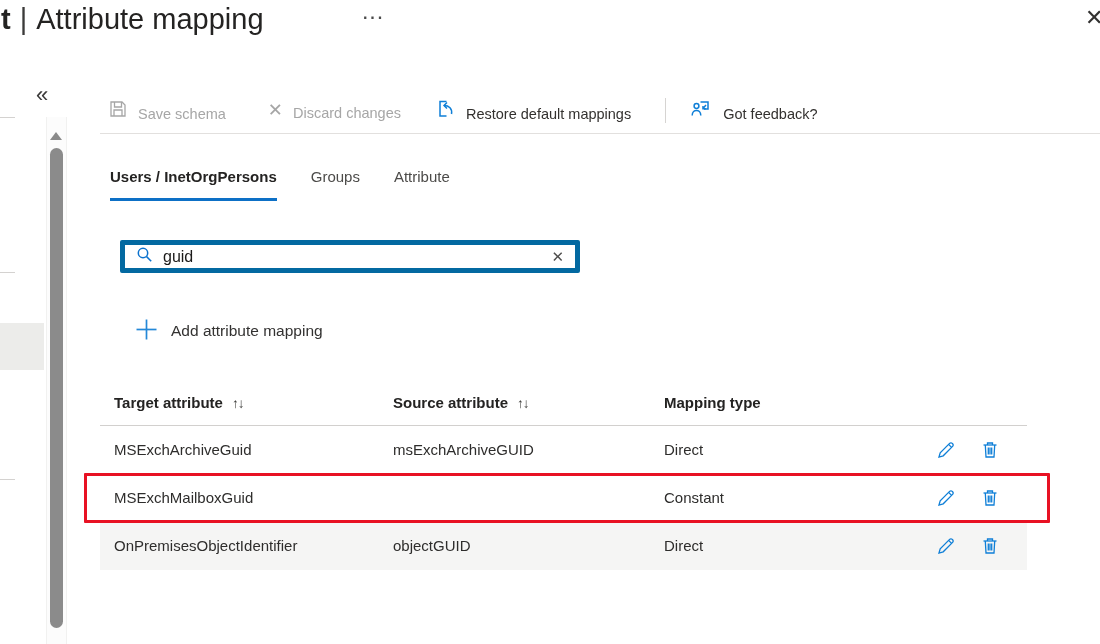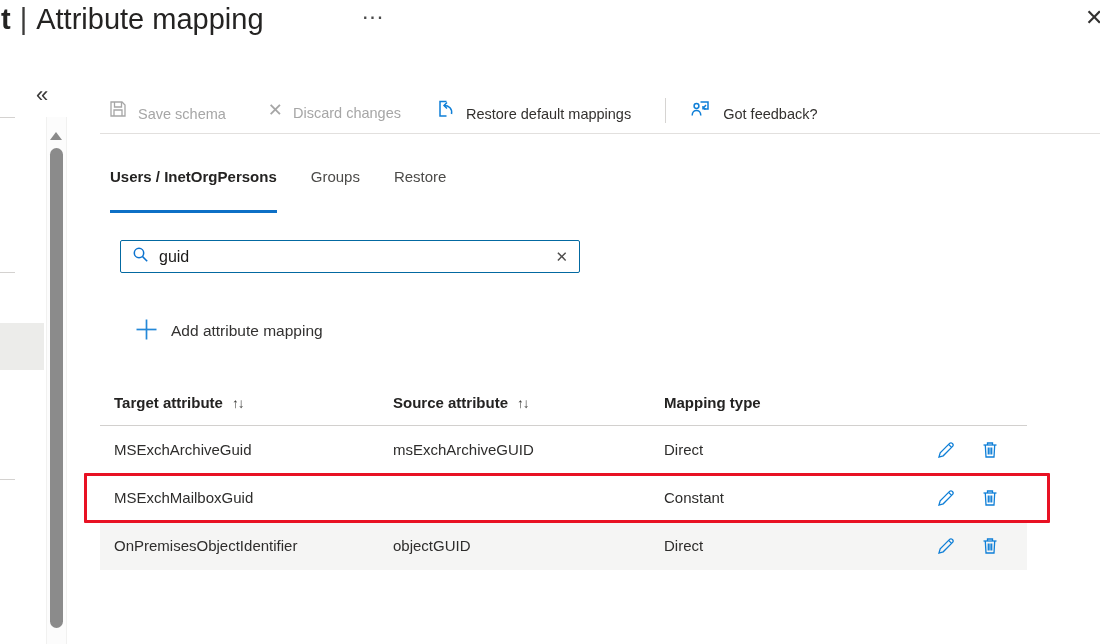--- a/index.html
+++ b/index.html
@@ -27,25 +27,25 @@
   
   .toolbar { position:absolute; left:100px; top:92px; height:36px; display:flex; align-items:center; font-size:14.5px; white-space:nowrap; }
   .tb-item { display:flex; align-items:flex-end; gap:10px; padding:0 8px; }
   .tb-item.disabled { color:#a6a6a6; }
   .tb-item.enabled { color:#33312f; }
   .tb-xglyph { font-size:18px; color:#a6a6a6; font-weight:400; }
   .tb-divider { width:1px; height:25px; background:#d6d4d2; margin:0 16px 0 26px; }
   .toolbar-border { position:absolute; left:100px; top:133px; width:1000px; height:1px; background:#e2e0de; }
   
   .tabs { position:absolute; left:110px; top:168px; display:flex; gap:34px; font-size:15px; }
-  .tab { padding-bottom:25px; color:#4c4b49; border-bottom:3px solid transparent; }
+  .tab { padding-bottom:13px; color:#4c4b49; border-bottom:3px solid transparent; }
   .tab.active { color:#242322; font-weight:700; border-bottom-color:#0d70c6; }
   
   .searchbox { position:absolute; left:120px; top:240px; width:460px; height:33px;
-    border:1px solid #0369a1; border-radius:2px; display:flex; align-items:center; padding:0 11px; gap:10px; background:#fff;justify-content:center; }
+    border:5px solid #0369a1; border-radius:2px; display:flex; align-items:center; padding:0 11px; gap:10px; background:#fff;justify-content:center; }
   .searchbox input { flex:1; border:none; outline:none; font-family:inherit; font-size:16px; color:#1b1a19; background:transparent; }
   .clear-btn { font-size:15px; color:#4f4e4d; }
   
   .add-btn { position:absolute; left:135px; top:317px; height:28px; display:flex; align-items:center; gap:13px; font-size:15.5px; color:#333231; }
   
   .mtable { position:absolute; left:100px; top:385px; width:927px; font-size:15px; }
   .thead { position:relative; height:41px; border-bottom:1px solid #d2d0ce; font-weight:700; color:#242322; }
   .hcell { position:absolute; top:9px; white-space:nowrap; }
   .sortg { font-size:13.5px; color:#3a3a38; font-weight:400; margin-left:9px; letter-spacing:-1px; }
   .trow { position:relative; height:48px; color:#2e2d2c; }
@@ -114,21 +114,21 @@
         </svg>
       </span>
       <span>Got feedback?</span>
     </div>
   </div>
   <div class="toolbar-border"></div>
 
   <div class="tabs">
     <div class="tab active">Users / InetOrgPersons</div>
     <div class="tab">Groups</div>
-    <div class="tab">Restore</div>
+    <div class="tab">Attribute</div>
   </div>
 
   <div class="searchbox">
     <span>
       <svg width="17" height="17" viewBox="0 0 17 17" fill="none" stroke="#0b72ce" stroke-width="1.5">
         <circle cx="7" cy="7" r="4.7"></circle>
           <path d="M10.6 10.6 L15.2 15.2"></path>
       </svg>
     </span>
     <input type="text" value="guid" style="">

